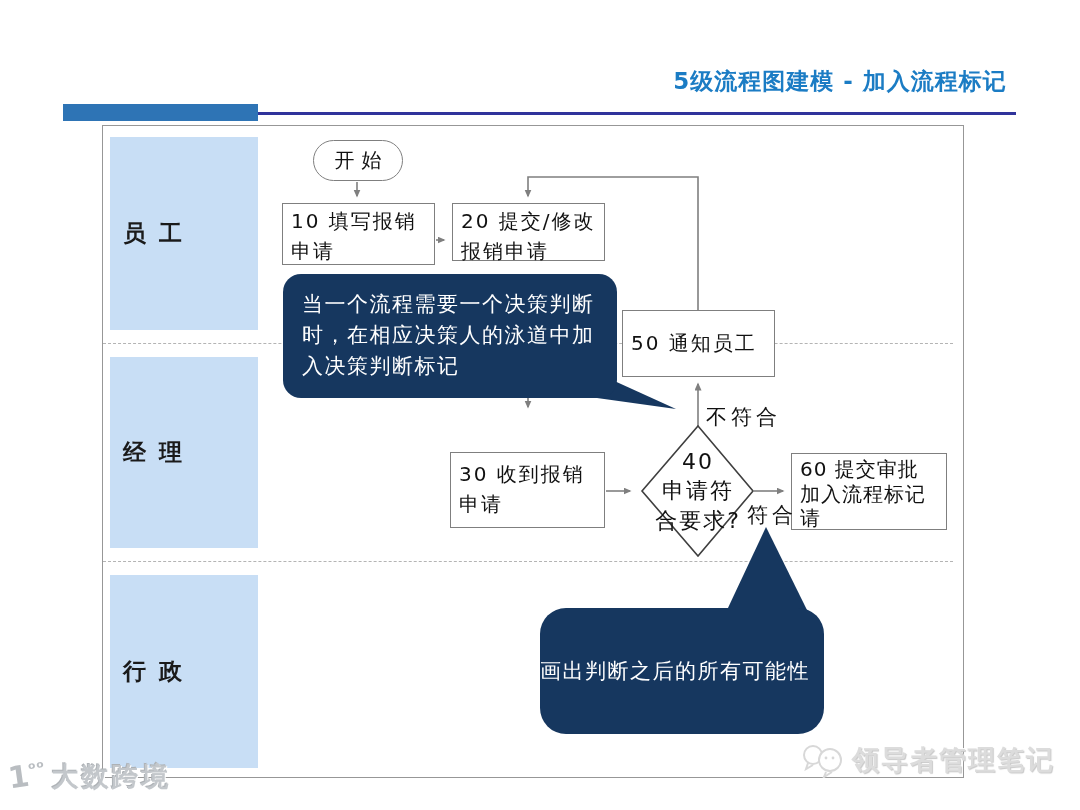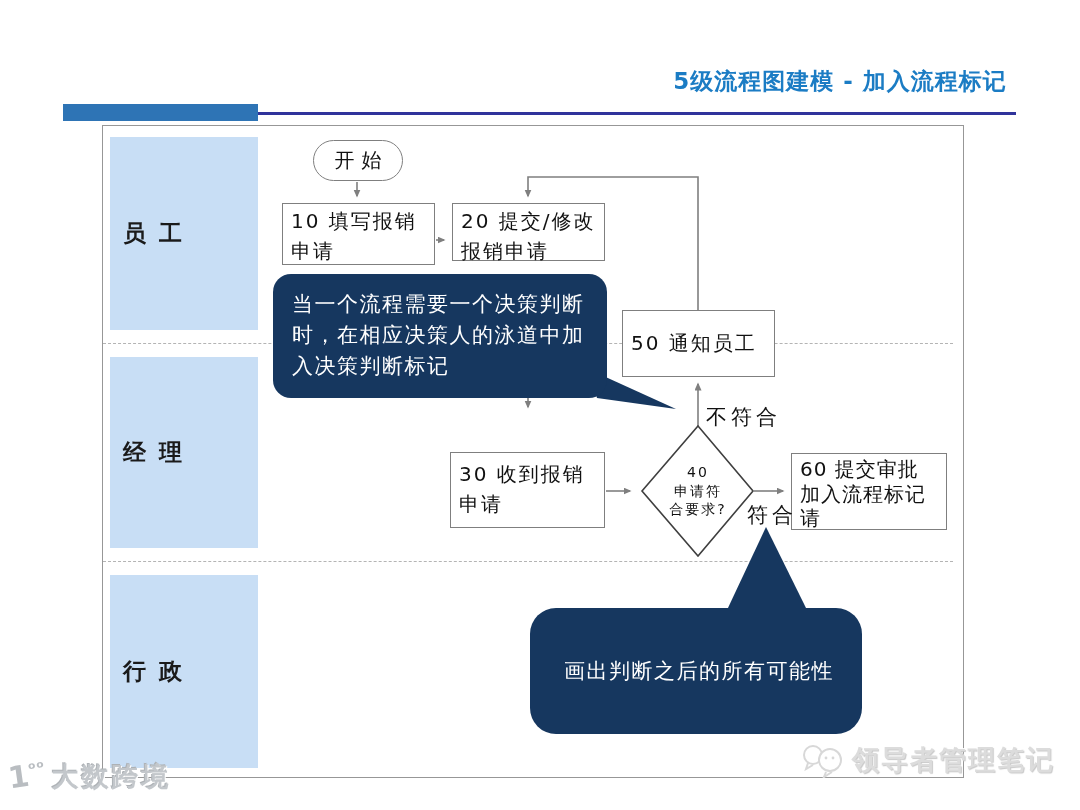--- a/index.html
+++ b/index.html
@@ -33,31 +33,31 @@
     color:#111;font-size:20px;line-height:1.48;letter-spacing:2px;z-index:4;padding:3px 8px;}
   .node-start{left:313px;top:140px;width:90px;height:41px;border-radius:21px;
     display:flex;align-items:center;justify-content:center;letter-spacing:7px;padding:0 0 0 7px;}
   .node-10{left:282px;top:203px;width:153px;height:62px;}
   .node-20{left:452px;top:203px;width:153px;height:58px;}
   .node-30{left:450px;top:452px;width:155px;height:76px;padding-top:7px;}
   .node-50{left:622px;top:310px;width:153px;height:67px;display:flex;align-items:center;}
   .node-60{left:791px;top:453px;width:156px;height:77px;line-height:1.23;padding-top:3px;letter-spacing:1px;}
   .diamond-label{position:absolute;left:641px;top:434px;width:114px;height:114px;z-index:4;
     display:flex;flex-direction:column;align-items:center;justify-content:center;
-    font-size:14px;line-height:1.32;color:#111;letter-spacing:2px;background:transparent;}
+    font-size:22px;line-height:1.32;color:#111;letter-spacing:2px;background:transparent;}
 
   .edge-label{position:absolute;z-index:4;font-size:21px;color:#111;letter-spacing:4px;}
   .edge-no{left:706px;top:403px;} .edge-yes{left:747px;top:501px;}
 
   .callout{position:absolute;background:var(--callout-navy);color:#ffffff;z-index:5;
-    font-size:21px;letter-spacing:1.5px;}
+    font-size:21px;letter-spacing:1.5px;margin-left:10px;}
   .callout-1{left:273px;top:274px;width:334px;height:124px;border-radius:18px;
     padding:15px 0 0 19px;line-height:31px;}
-  .callout-2{left:530px;top:608px;width:332px;height:126px;border-radius:26px;
-    display:flex;align-items:center;padding-left:34px;}
+  .callout-2{left:530px;top:608px;width:284px;height:126px;border-radius:26px;
+    display:flex;align-items:center;}
 
   .wm-left{position:absolute;left:8px;top:758px;z-index:6;display:flex;align-items:baseline;
     color:var(--wm-gray);font-weight:bold;}
   .wm-left .logo{font-size:30px;letter-spacing:0;transform:rotate(-8deg);margin-right:6px;}
   .wm-left .logo sup{font-size:17px;}
   .wm-left .wm-text{font-size:27px;letter-spacing:3px;color:#c3c7cb;
     text-shadow:1px 1px 0 #ffffff, -1px -1px 0 #aeb2b6;}
 
   .wm-right{position:absolute;left:800px;top:742px;z-index:6;display:flex;align-items:center;gap:6px;}
   .wm-right .wm-text{font-size:27px;letter-spacing:2px;color:var(--wm-light);font-weight:bold;

